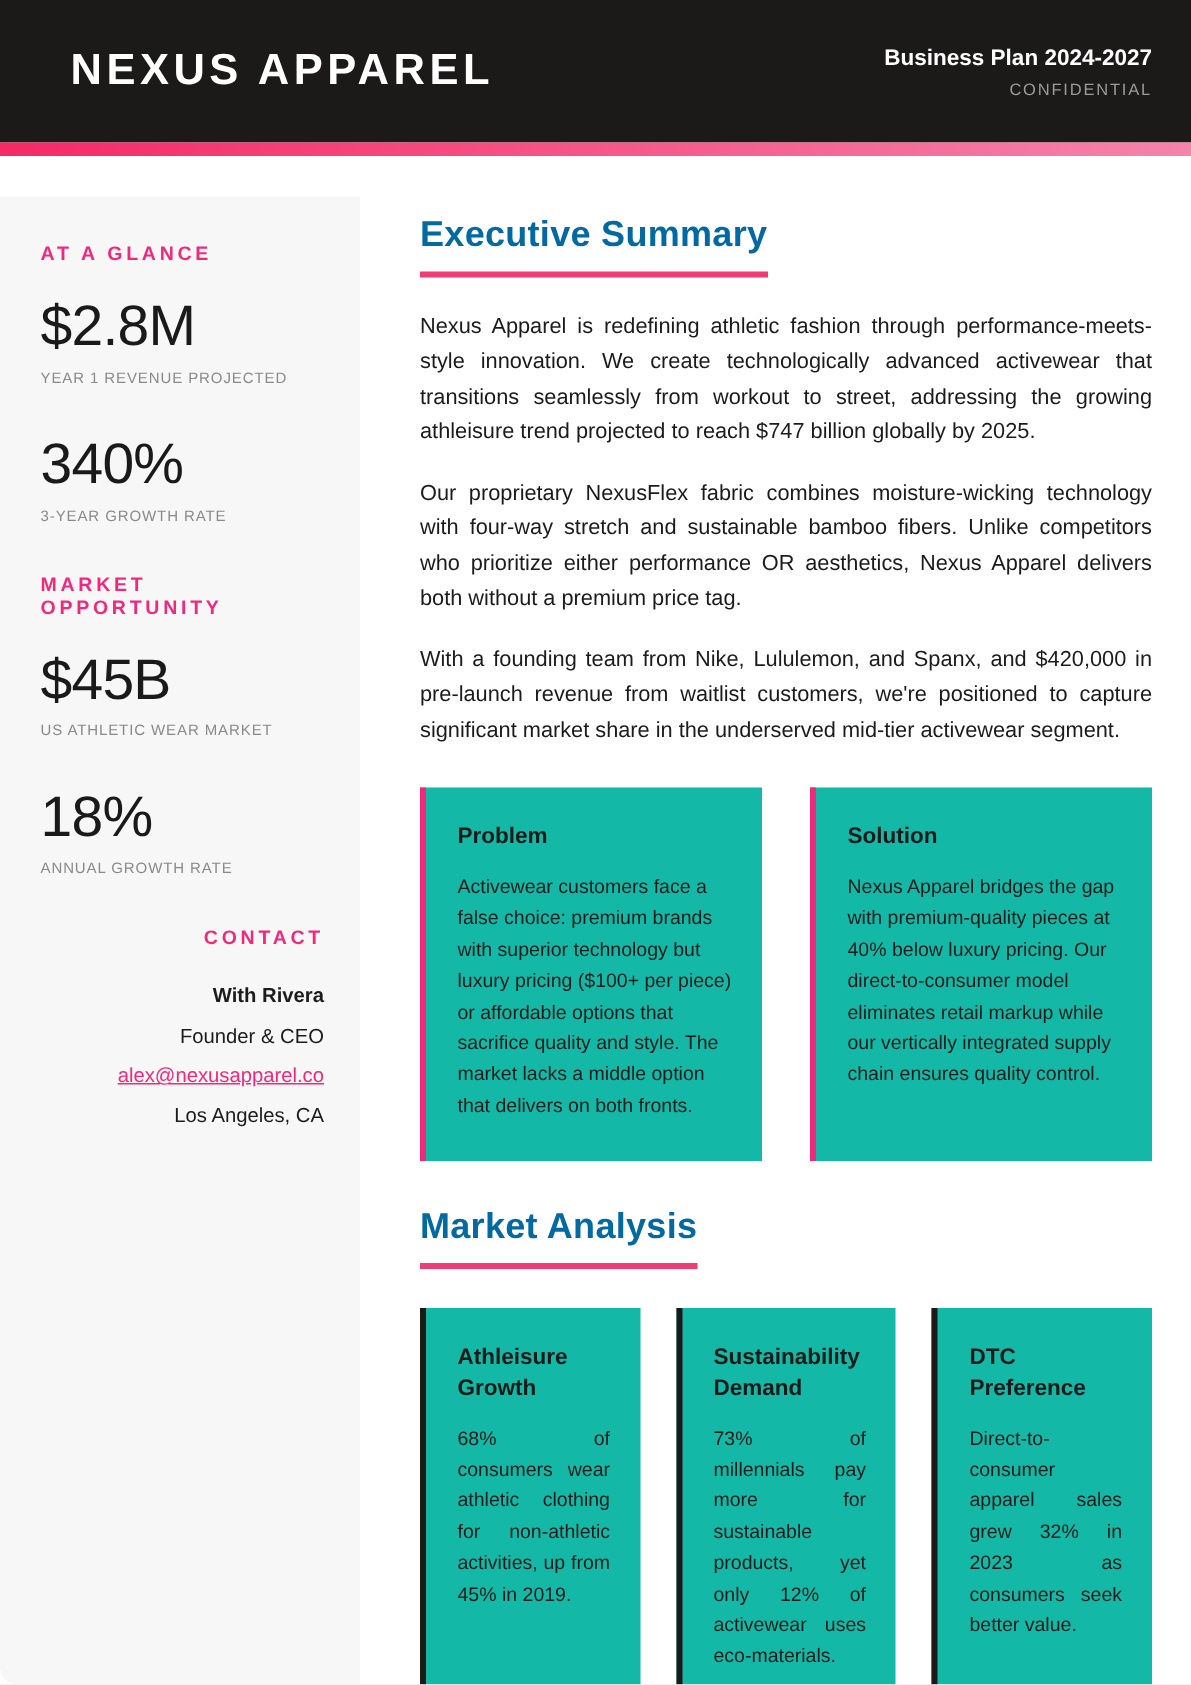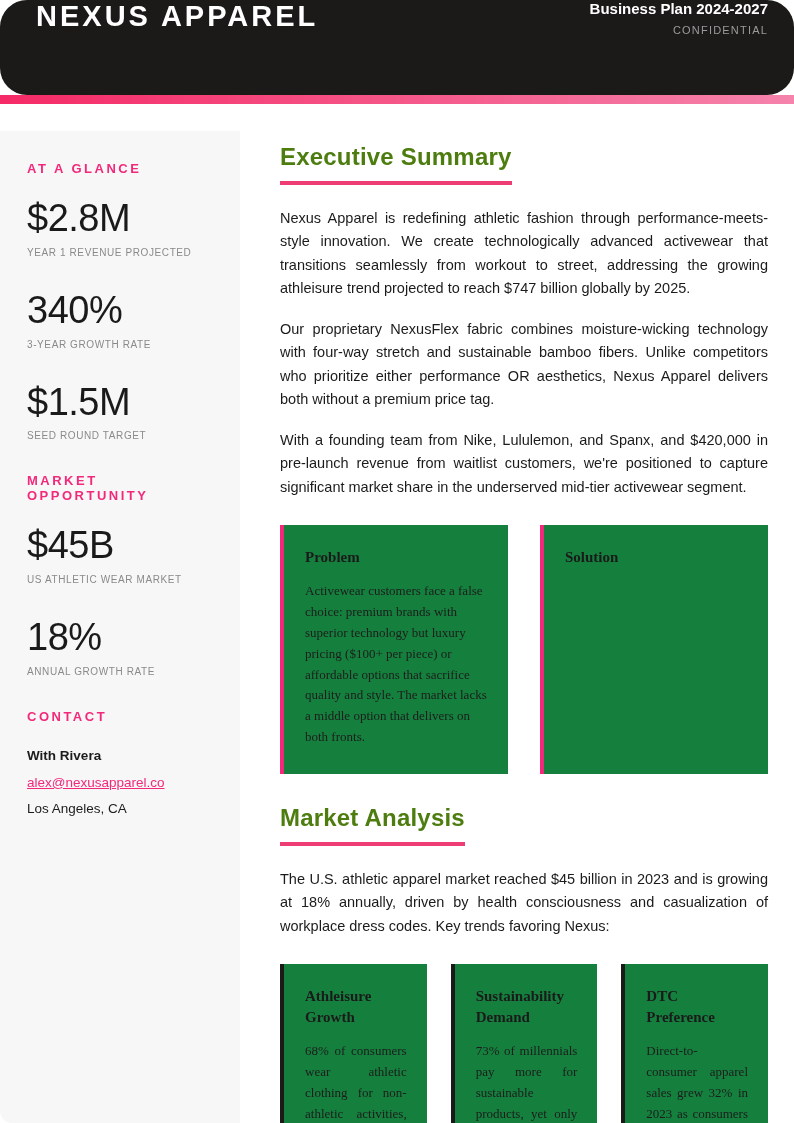--- a/index.html
+++ b/index.html
@@ -14,24 +14,24 @@
     overflow: hidden;
     display: flex;
     flex-direction: column;
   }
 
   
   .topbar {
     height: 95px;
     background: #1c1a19;
     display: flex;
+    align-items: center;
     justify-content: space-between;
-    padding: 0 26px 0 36px;
+    padding: 0 26px 0 47px;
     flex: 0 0 auto;
-    border-radius: 27px;
   }
   .brand {
     color: #ffffff;
     font-size: 29px;
     font-weight: bold;
     letter-spacing: 3px;
   }
   .topbar-right { text-align: right; }
   .doc-title {
     color: #ffffff;
@@ -83,39 +83,39 @@
     letter-spacing: -0.5px;
   }
   .stat-label {
     margin-top: 7px;
     font-size: 10px;
     color: #8a8a8a;
     letter-spacing: 0.6px;
   }
   .side-section { margin-bottom: 14px; }
   .side-section.market { margin-top: 26px; }
-  .contact-block { margin-top: 28px; }
+  .contact-block { margin-top: 28px; text-align: right; }
   .contact-line { font-size: 13.5px; color: #1c1c1c; margin-bottom: 7px; line-height: 1.45; }
   .contact-name { font-weight: bold; }
   .contact-email a, .contact-email {
     color: #f2297b;
     text-decoration: underline;
     cursor: pointer;
   }
 
   
   .main {
     flex: 1 1 auto;
     padding: 39px 26px 0 40px;
   }
   h2.section-title {
     display: inline-block;
     font-size: 24px;
     font-weight: bold;
-    color: #4d7c0f;
+    color: #0369a1;
     letter-spacing: 0.2px;
     padding-bottom: 10px;
     border-bottom: 4px solid #ee3d74;
   }
   .section-head { margin-bottom: 22px; }
   .para {
     font-size: 14.5px;
     line-height: 1.62;
     color: #1b1b1b;
     text-align: justify;
@@ -128,23 +128,22 @@
     column-gap: 32px;
     margin: 26px 0 30px 0;
   }
   .card-row-3 {
     display: grid;
     grid-template-columns: 1fr 1fr 1fr;
     column-gap: 24px;
     margin: 26px 0 30px 0;
   }
   .card {
-    background: #15803d;
+    background: #14b8a6;
     padding: 22px 20px 26px 21px;
-    font-family: Liberation Serif, serif;
   }
   .card.pink-edge { border-left: 4px solid #f2297b; }
   .card.dark-edge { border-left: 4px solid #1c1a19; }
   .card-title {
     font-size: 15px;
     font-weight: bold;
     color: #1a1a1a;
     line-height: 1.4;
     margin-bottom: 13px;
   }
@@ -177,41 +176,38 @@
       <section class="side-section">
         <div class="side-heading">AT A GLANCE</div>
         <div class="stat">
           <div class="stat-value">$2.8M</div>
           <div class="stat-label">YEAR 1 REVENUE PROJECTED</div>
         </div>
         <div class="stat">
           <div class="stat-value">340%</div>
           <div class="stat-label">3-YEAR GROWTH RATE</div>
         </div>
-        <div class="stat">
-          <div class="stat-value">$1.5M</div>
-          <div class="stat-label">SEED ROUND TARGET</div>
-        </div>
       </section>
 
       <section class="side-section market">
         <div class="side-heading">MARKET OPPORTUNITY</div>
         <div class="stat">
           <div class="stat-value">$45B</div>
           <div class="stat-label">US ATHLETIC WEAR MARKET</div>
         </div>
         <div class="stat">
           <div class="stat-value">18%</div>
           <div class="stat-label">ANNUAL GROWTH RATE</div>
         </div>
       </section>
 
       <section class="contact-block">
         <div class="side-heading">CONTACT</div>
         <div class="contact-line contact-name">With Rivera</div>
+        <div class="contact-line">Founder &amp; CEO</div>
         <div class="contact-line contact-email">alex@nexusapparel.co</div>
         <div class="contact-line">Los Angeles, CA</div>
       </section>
 
     </aside>
 
     <main class="main">
 
       <div class="section-head">
         <h2 class="section-title">Executive Summary</h2>
@@ -220,27 +216,27 @@
       <p class="para">Our proprietary NexusFlex fabric combines moisture-wicking technology with four-way stretch and sustainable bamboo fibers. Unlike competitors who prioritize either performance OR aesthetics, Nexus Apparel delivers both without a premium price tag.</p>
       <p class="para">With a founding team from Nike, Lululemon, and Spanx, and $420,000 in pre-launch revenue from waitlist customers, we're positioned to capture significant market share in the underserved mid-tier activewear segment.</p>
 
       <div class="card-row-2">
         <div class="card pink-edge">
           <div class="card-title">Problem</div>
           <div class="card-body">Activewear customers face a false choice: premium brands with superior technology but luxury pricing ($100+ per piece) or affordable options that sacrifice quality and style. The market lacks a middle option that delivers on both fronts.</div>
         </div>
         <div class="card pink-edge">
           <div class="card-title">Solution</div>
+          <div class="card-body">Nexus Apparel bridges the gap with premium-quality pieces at 40% below luxury pricing. Our direct-to-consumer model eliminates retail markup while our vertically integrated supply chain ensures quality control.</div>
         </div>
       </div>
 
       <div class="section-head">
         <h2 class="section-title">Market Analysis</h2>
       </div>
-      <p class="para">The U.S. athletic apparel market reached $45 billion in 2023 and is growing at 18% annually, driven by health consciousness and casualization of workplace dress codes. Key trends favoring Nexus:</p>
 
       <div class="card-row-3">
         <div class="card dark-edge">
           <div class="card-title">Athleisure Growth</div>
           <div class="card-body justified">68% of consumers wear athletic clothing for non-athletic activities, up from 45% in 2019.</div>
         </div>
         <div class="card dark-edge">
           <div class="card-title">Sustainability Demand</div>
           <div class="card-body justified">73% of millennials pay more for sustainable products, yet only 12% of activewear uses eco-materials.</div>
         </div>

